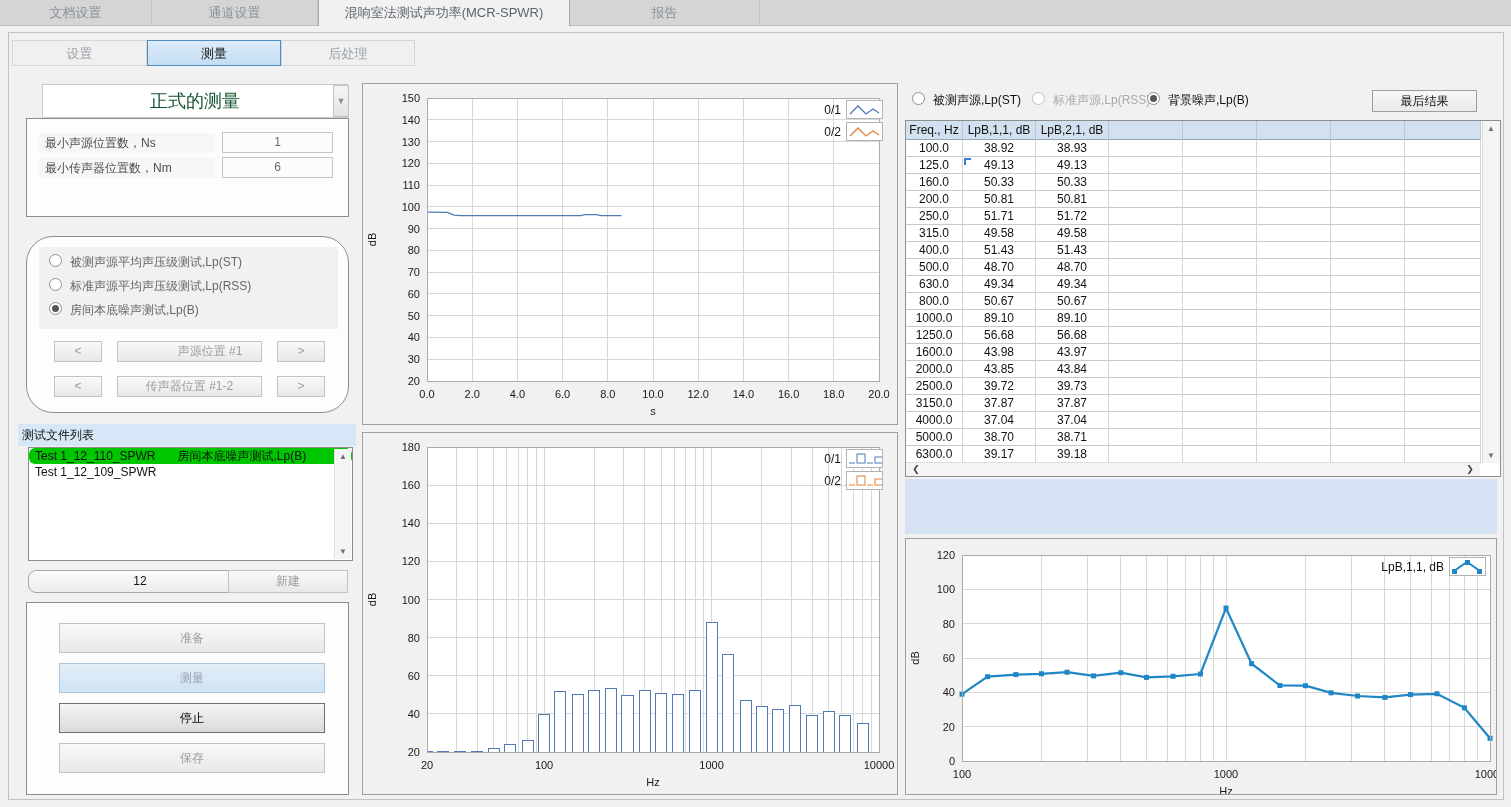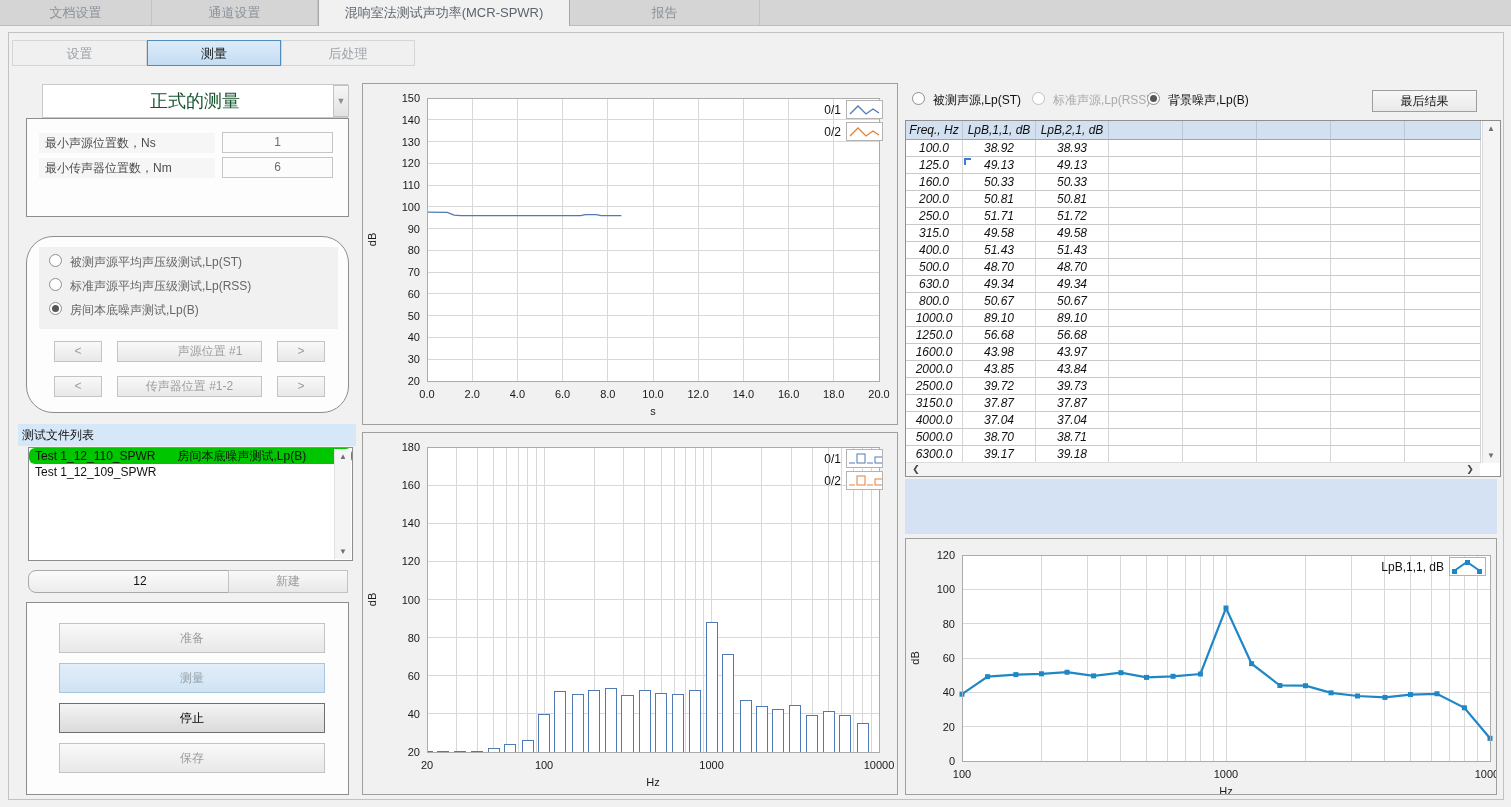--- a/index.html
+++ b/index.html
@@ -59,21 +59,21 @@
   .sb-arrow{position:absolute;width:16px;height:15px;font-size:8px;color:#6f6f6f;text-align:center;line-height:15px;}
   
   .chart-panel{position:absolute;background:#f1f1f1;border:1px solid #9f9f9f;box-sizing:border-box;}
   .legend{position:absolute;display:flex;flex-direction:column;align-items:flex-end;}
   .lrow{display:flex;align-items:center;height:21px;margin-bottom:1px;}
   .ltext{font-size:12px;color:#111;margin-right:5px;}
   .licon{width:37px;height:19px;background:#fff;border:1px solid #b3b3b3;box-sizing:border-box;
          display:flex;align-items:center;justify-content:center;}
   
   #result-table{position:absolute;left:905px;top:120px;width:596px;height:357px;background:#fff;
-      border:1px solid #8f8f8f;box-sizing:border-box;font-style:italic;}
+      border:1px solid #8f8f8f;box-sizing:border-box;}
   #tgrid{display:grid;}
   .th{background:#d2e0f0;font-size:12px;color:#111;text-align:center;height:19px;line-height:18px;
       border-right:1px solid #bac7d6;border-bottom:1px solid #93a7ba;box-sizing:border-box;overflow:hidden;}
   .td{font-size:12px;color:#111;text-align:center;height:17px;line-height:16px;position:relative;
       border-right:1px solid #d6d6d6;border-bottom:1px solid #c9c9c9;box-sizing:border-box;}
   .td.focus::before{content:"";position:absolute;left:1px;top:1px;width:5px;height:5px;
       border-left:2px solid #3a7bd5;border-top:2px solid #3a7bd5;}
   #table-vscroll{position:absolute;right:0;top:0;width:17px;height:342px;background:#f4f4f4;border-left:1px solid #dcdcdc;}
   #table-hscroll{position:absolute;left:0;bottom:0;width:574px;height:13px;background:#f4f4f4;border-top:1px solid #dcdcdc;}
   .hsb-arrow{position:absolute;top:0;width:16px;height:13px;font-size:9px;color:#444;text-align:center;line-height:13px;}

